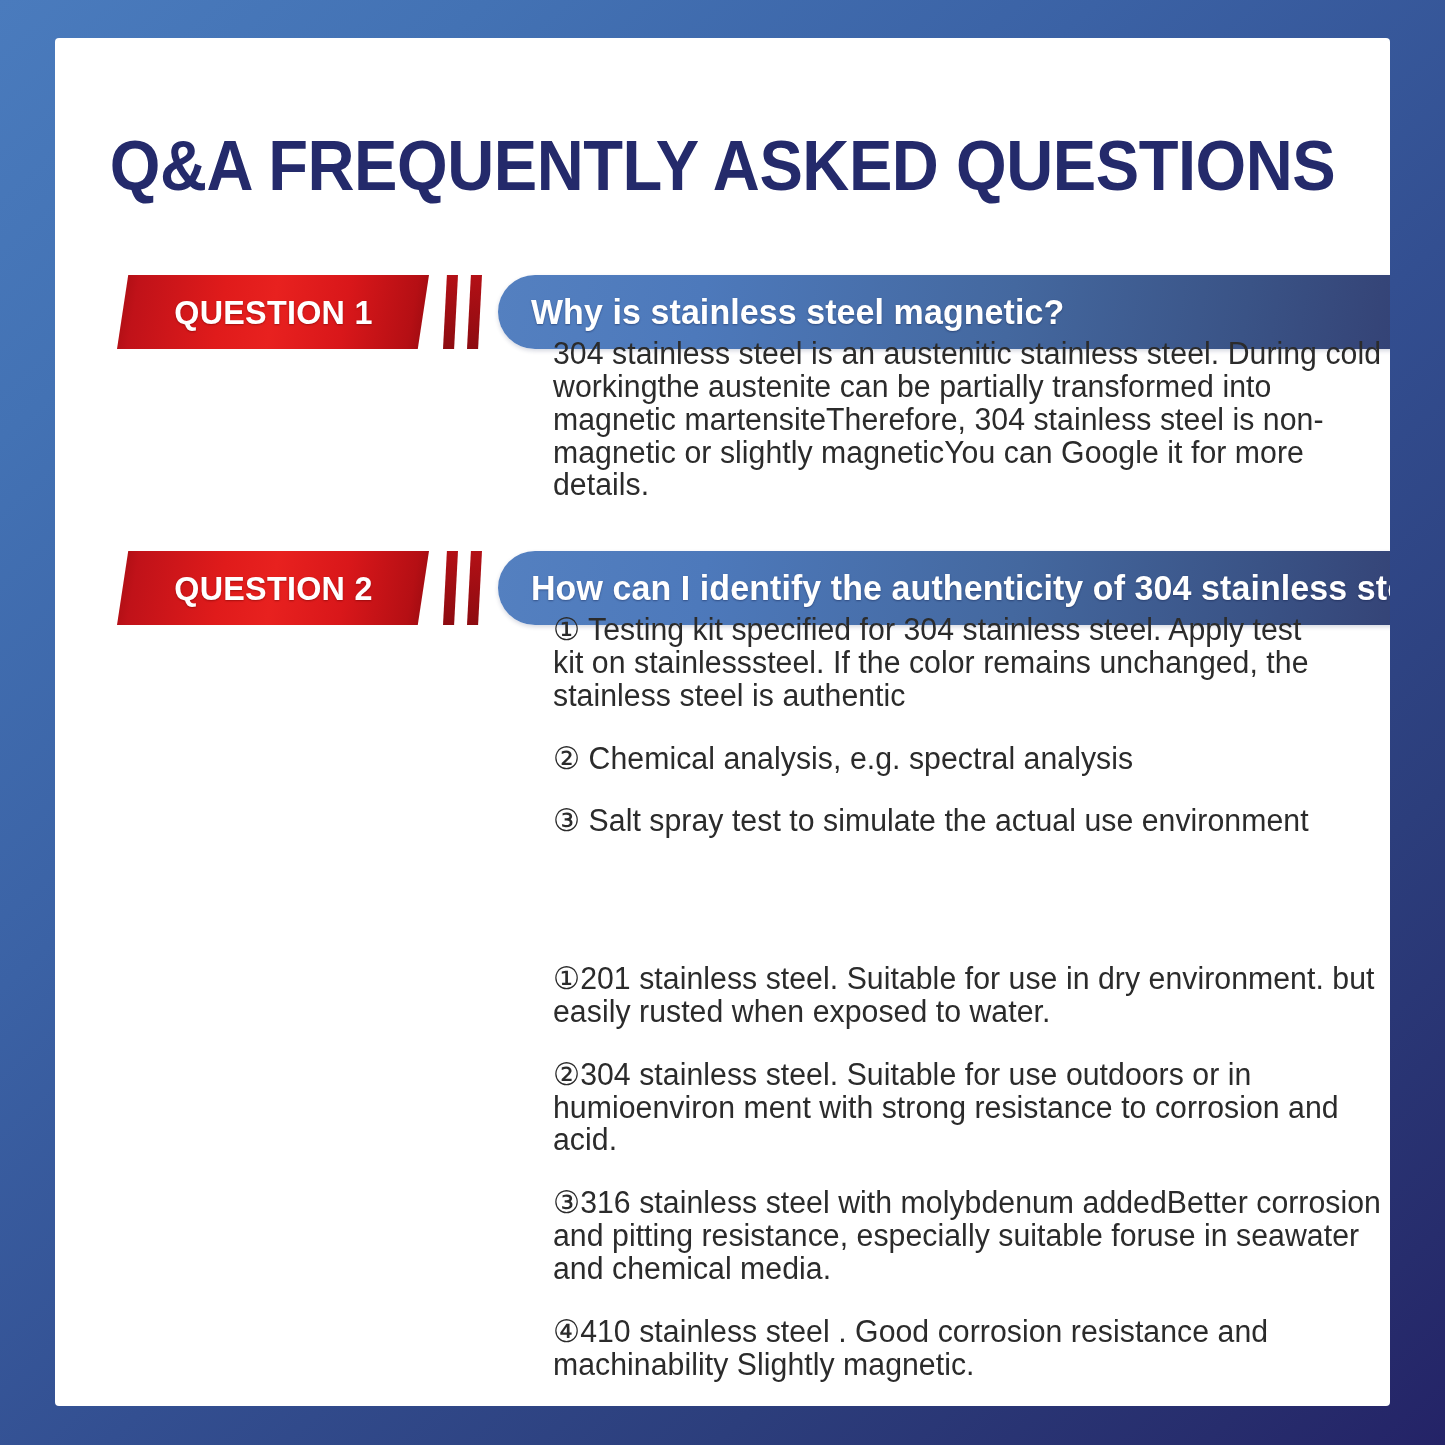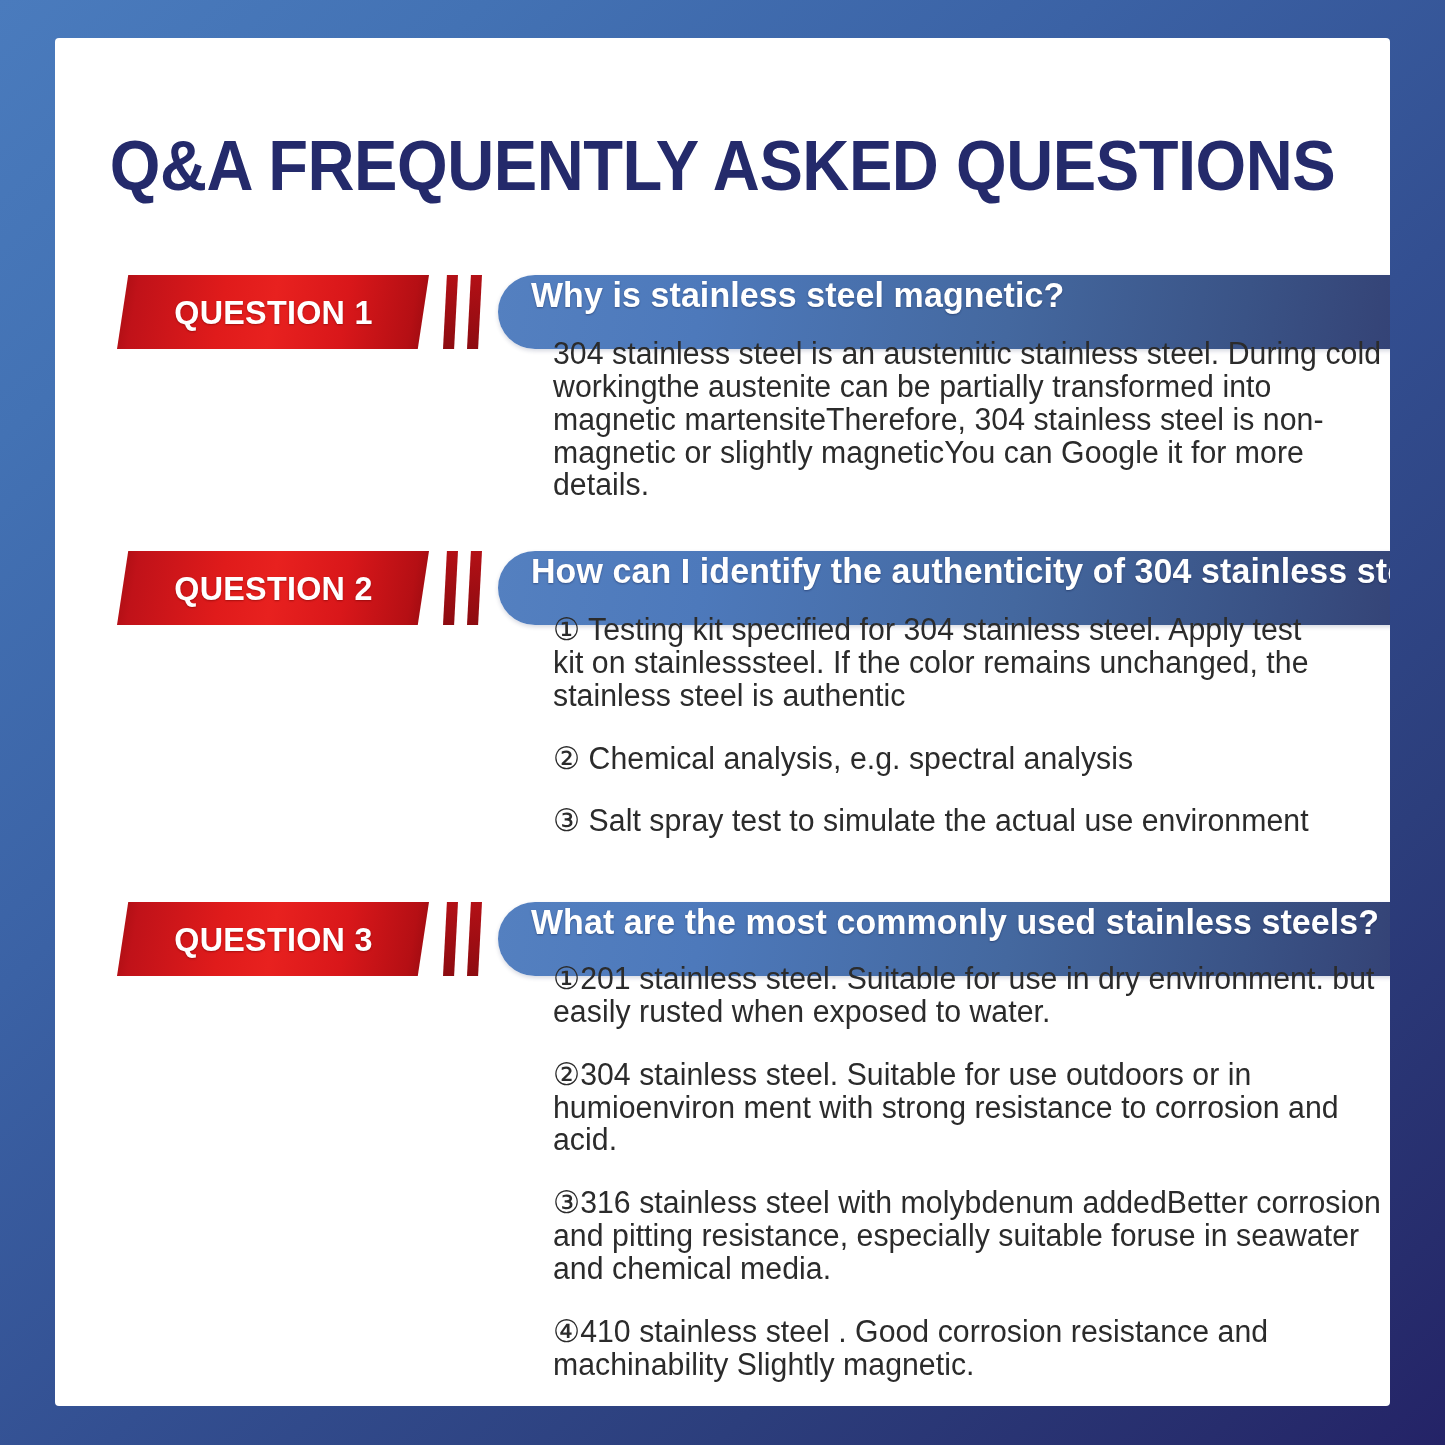--- a/index.html
+++ b/index.html
@@ -84,21 +84,21 @@
   .slash.s1 { left: 388px; }
   .slash.s2 { left: 412px; }
 
   .pill {
     position: absolute;
     top: 0;
     height: 74px;
     border-radius: 37px;
     background: linear-gradient(100deg, #5480c0 0%, #4d79bb 22%, #44689f 55%, #3a5386 80%, #333f72 100%);
     display: flex;
-    align-items: flex-start;
+    align-items: center;
     box-shadow: 0 2px 4px rgba(30,40,90,0.18);
   }
   .pill-label {
     color: #ffffff;
     font-family: "Liberation Sans Narrow", "Liberation Sans", sans-serif;
     font-size: 35px;
     font-weight: bold;
     padding-left: 34px;
     padding-right: 28px;
     letter-spacing: 0.1px;
@@ -161,30 +161,20 @@
       <span class="pill-label">How can I identify the authenticity of 304 stainless steel?</span>
     </div>
   </div>
 
   <div class="answer" style="top:576px; width:800px;">
     <p>① Testing kit specified for 304 stainless steel. Apply test kit on stainlesssteel. If the color remains unchanged, the stainless steel is authentic</p>
     <p>② Chemical analysis, e.g. spectral analysis</p>
     <p>③ Salt spray test to simulate the actual use environment</p>
   </div>
 
-  <div class="qrow" style="top:864px;">
-    <div class="tag">
-      <span class="tag-label">QUESTION 3</span>
-    </div>
-    <div class="slash s1"></div>
-    <div class="slash s2"></div>
-    <div class="pill" style="left:443px; width:930px;">
-      <span class="pill-label">What are the most commonly used stainless steels?</span>
-    </div>
-  </div>
 
   <div class="answer" style="top:925px; width:868px;">
     <p>①201 stainless steel. Suitable for use in dry environment. but easily rusted when exposed to water.</p>
     <p>②304 stainless steel. Suitable for use outdoors or in humioenviron ment  with strong resistance to corrosion and acid.</p>
     <p>③316 stainless steel with molybdenum addedBetter corrosion and pitting resistance, especially suitable foruse in seawater and chemical media.</p>
     <p>④410 stainless steel . Good corrosion resistance and machinability Slightly magnetic.</p>
   </div>
 
 </div>
 

